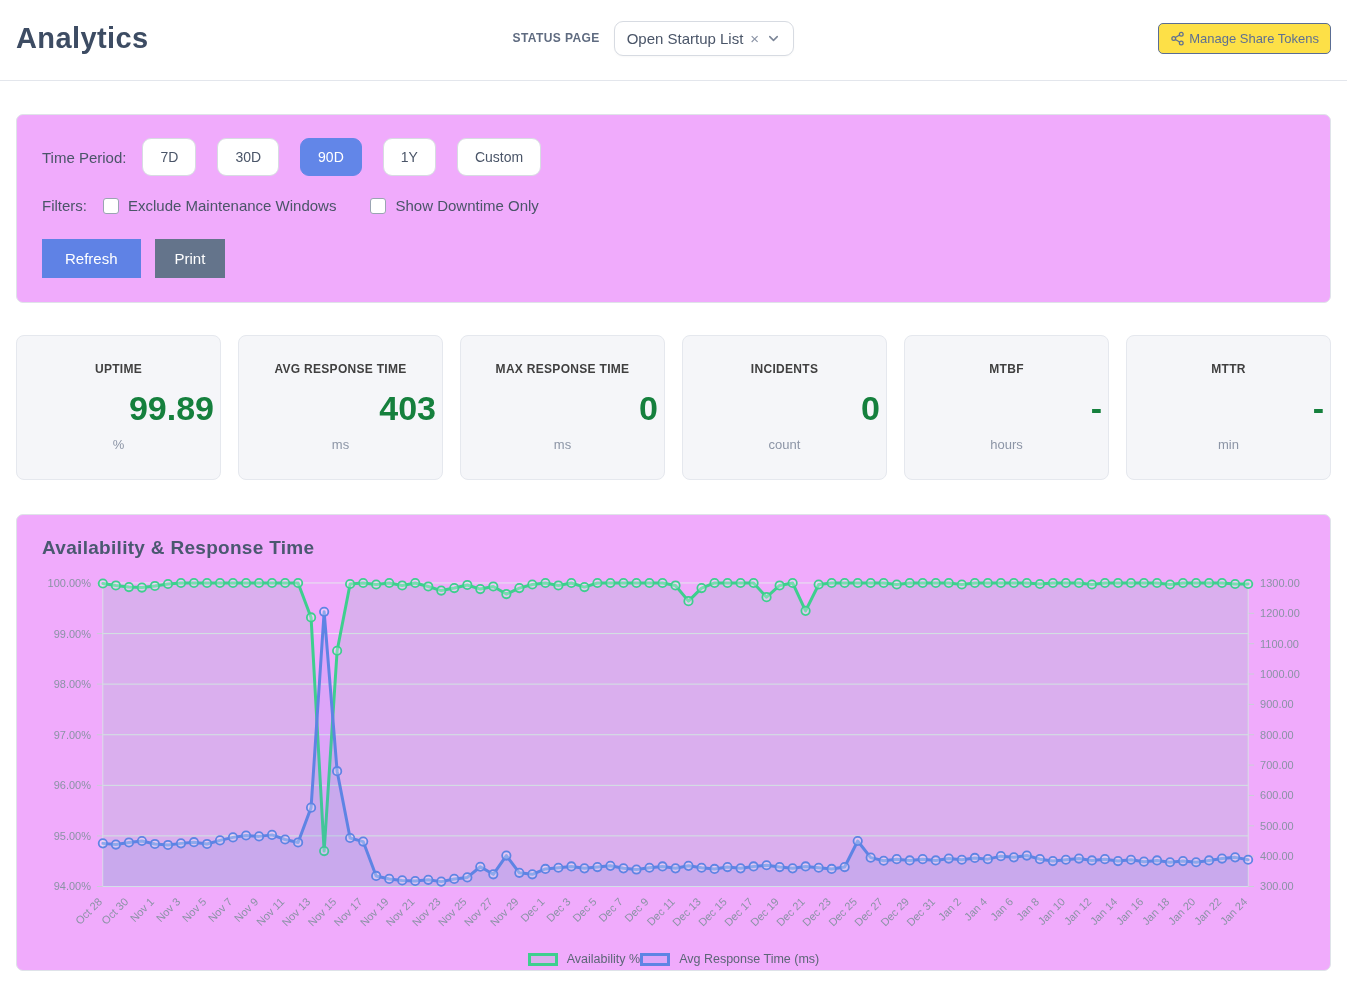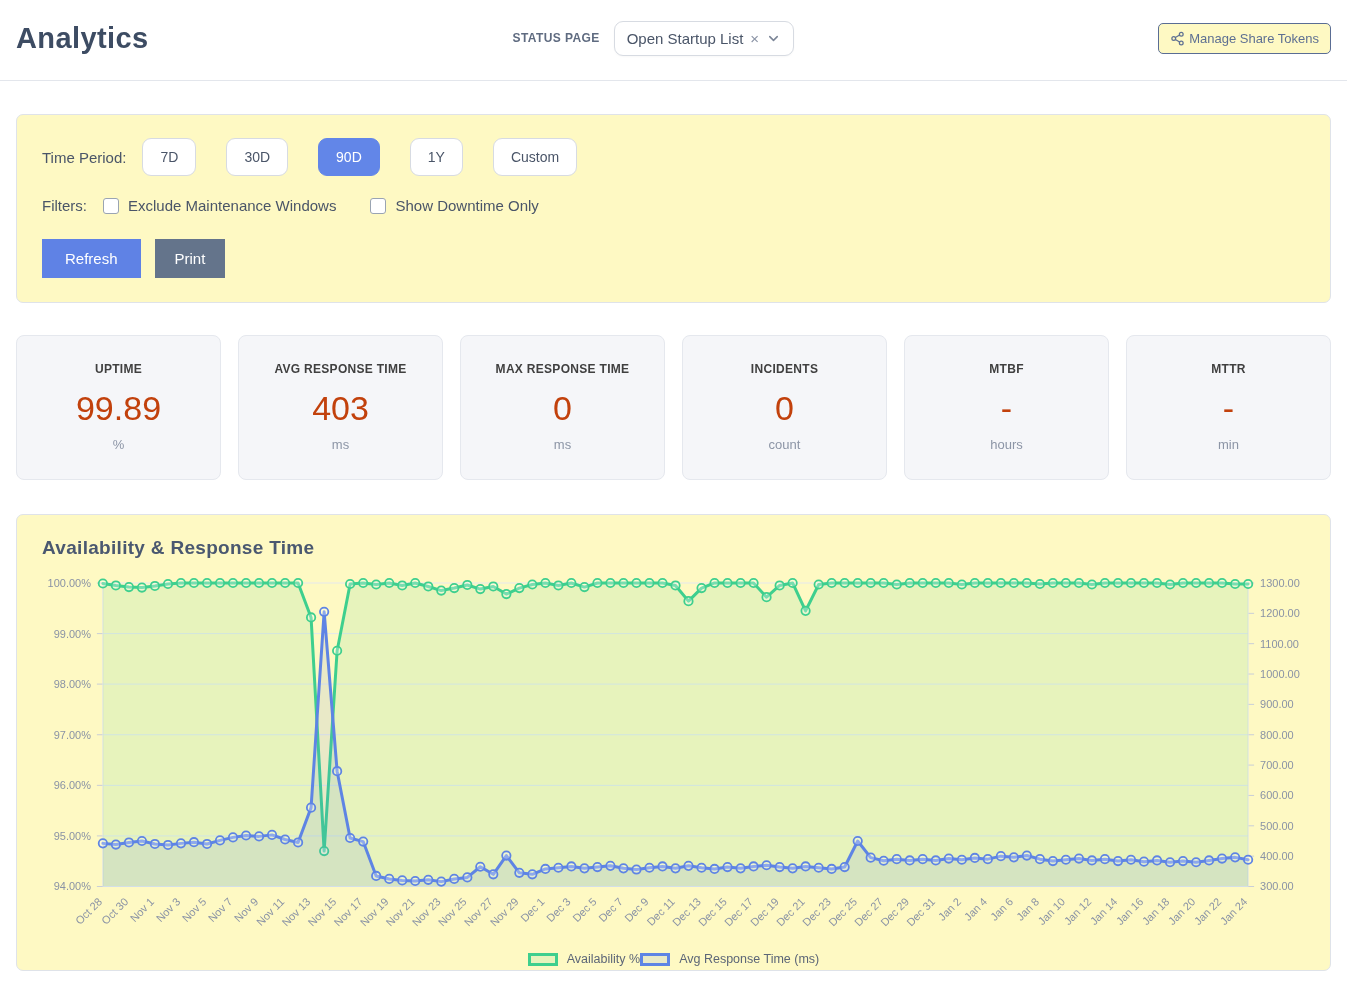--- a/index.html
+++ b/index.html
@@ -10,40 +10,40 @@
     color: #4a5568;
   }
   
   .hdr { display: flex; align-items: center; padding: 10px 16px 14px; border-bottom: 1px solid #e3e6ec; height: 81px; }
   .page-title { font-size: 29px; font-weight: 700; color: #3d4c63; letter-spacing: .4px; }
   .hdr-center { flex: 1; display: flex; align-items: center; justify-content: center; gap: 14px; }
   .sp-label { font-size: 12px; font-weight: 600; color: #5f6b80; letter-spacing: .4px; }
   .sp-select { display: flex; align-items: center; gap: 6px; border: 1px solid #d7dbe2; border-radius: 9px; padding: 8px 12px; background: #fff; cursor: pointer; box-shadow: 0 1px 2px rgba(0,0,0,.03); }
   .sp-value { font-size: 15px; color: #4a5568; }
   .sp-clear { font-size: 15px; color: #8a93a5; line-height: 1; padding: 0 1px; }
-  .manage-btn { display: flex; align-items: center; gap: 4px; border: 1px solid #5a6d94; background: #fef9c3; border-radius: 5px; padding: 7px 11px; font-size: 13px; color: #5e7092; cursor: pointer; font-family: inherit; }
+  .manage-btn { display: flex; align-items: center; gap: 4px; border: 1px solid #5a6d94; background: #fde047; border-radius: 5px; padding: 7px 11px; font-size: 13px; color: #5e7092; cursor: pointer; font-family: inherit; }
   
-  .panel { margin: 33px 16px 0; border: 1px solid #dfe3e9; border-radius: 7px; background: #fef9c3; }
+  .panel { margin: 33px 16px 0; border: 1px solid #dfe3e9; border-radius: 7px; background: #f0abfc; }
   .filter-panel { padding: 23px 25px 24px; }
   .frow { display: flex; align-items: center; }
   .row-label { font-size: 15px; color: #4a5568; margin-right: 16px; }
-  .tp-btn { border: 1px solid #d7dbe2; background: #fff; color: #4a5568; font-size: 14px; padding: 10px 17px; border-radius: 9px; margin-right: 30px; cursor: pointer; font-family: inherit; }
+  .tp-btn { border: 1px solid #d7dbe2; background: #fff; color: #4a5568; font-size: 14px; padding: 10px 17px; border-radius: 9px; margin-right: 21px; cursor: pointer; font-family: inherit; }
   .tp-btn.active { background: #6286e8; border-color: #6286e8; color: #fff; }
   .filters-row { margin-top: 21px; }
   .chk { display: flex; align-items: center; gap: 9px; margin-right: 34px; font-size: 15px; color: #4a5568; cursor: pointer; }
   .chk-box { width: 16px; height: 16px; border: 1.5px solid #9aa4b2; border-radius: 3px; background: #fff; display: inline-block; }
   .actions-row { margin-top: 25px; gap: 14px; }
   .btn { border: none; border-radius: 0; color: #fff; font-size: 15px; padding: 11px 23px; cursor: pointer; font-family: inherit; }
   .btn-refresh { background: #5f82e5; }
   .btn-print { background: #64748b; padding: 11px 20px; }
   
   .stats { margin: 32px 16px 0; display: grid; grid-template-columns: repeat(6, 1fr); gap: 17px; }
   .card { background: #f5f6f9; border: 1px solid #e5e8ee; border-radius: 8px; text-align: center; padding: 26px 6px 27px; }
   .card-label { font-size: 12px; font-weight: 700; color: #404040; letter-spacing: .3px; }
-  .card-value { font-size: 34px; font-weight: 400; color: #c2410c; margin: 13px 0 9px; }
+  .card-value { font-size: 34px; font-weight: 700; color: #15803d; margin: 13px 0 9px; text-align: right; }
   .card-unit { font-size: 13px; color: #8c95a6; }
   
   .chart-card { margin: 34px 16px 0; padding: 20px 0 4px; }
   .chart-title { font-size: 19px; font-weight: 700; color: #4a5870; letter-spacing: .3px; margin: 2px 0 10px 25px; }
   .chart-svg { display: block; width: 100%; }
   .tick { font-size: 11px; fill: #8a93a5; font-family: "Liberation Sans", sans-serif; }
   .legend { display: flex; justify-content: center; align-items: center; margin-top: 2px; }
   .legend-item { display: flex; align-items: center; gap: 9px; cursor: pointer; }
   .legend-swatch { width: 30px; height: 13px; border: 3px solid; display: inline-block; }
   .legend-label { font-size: 12.5px; color: #5c6677; }

